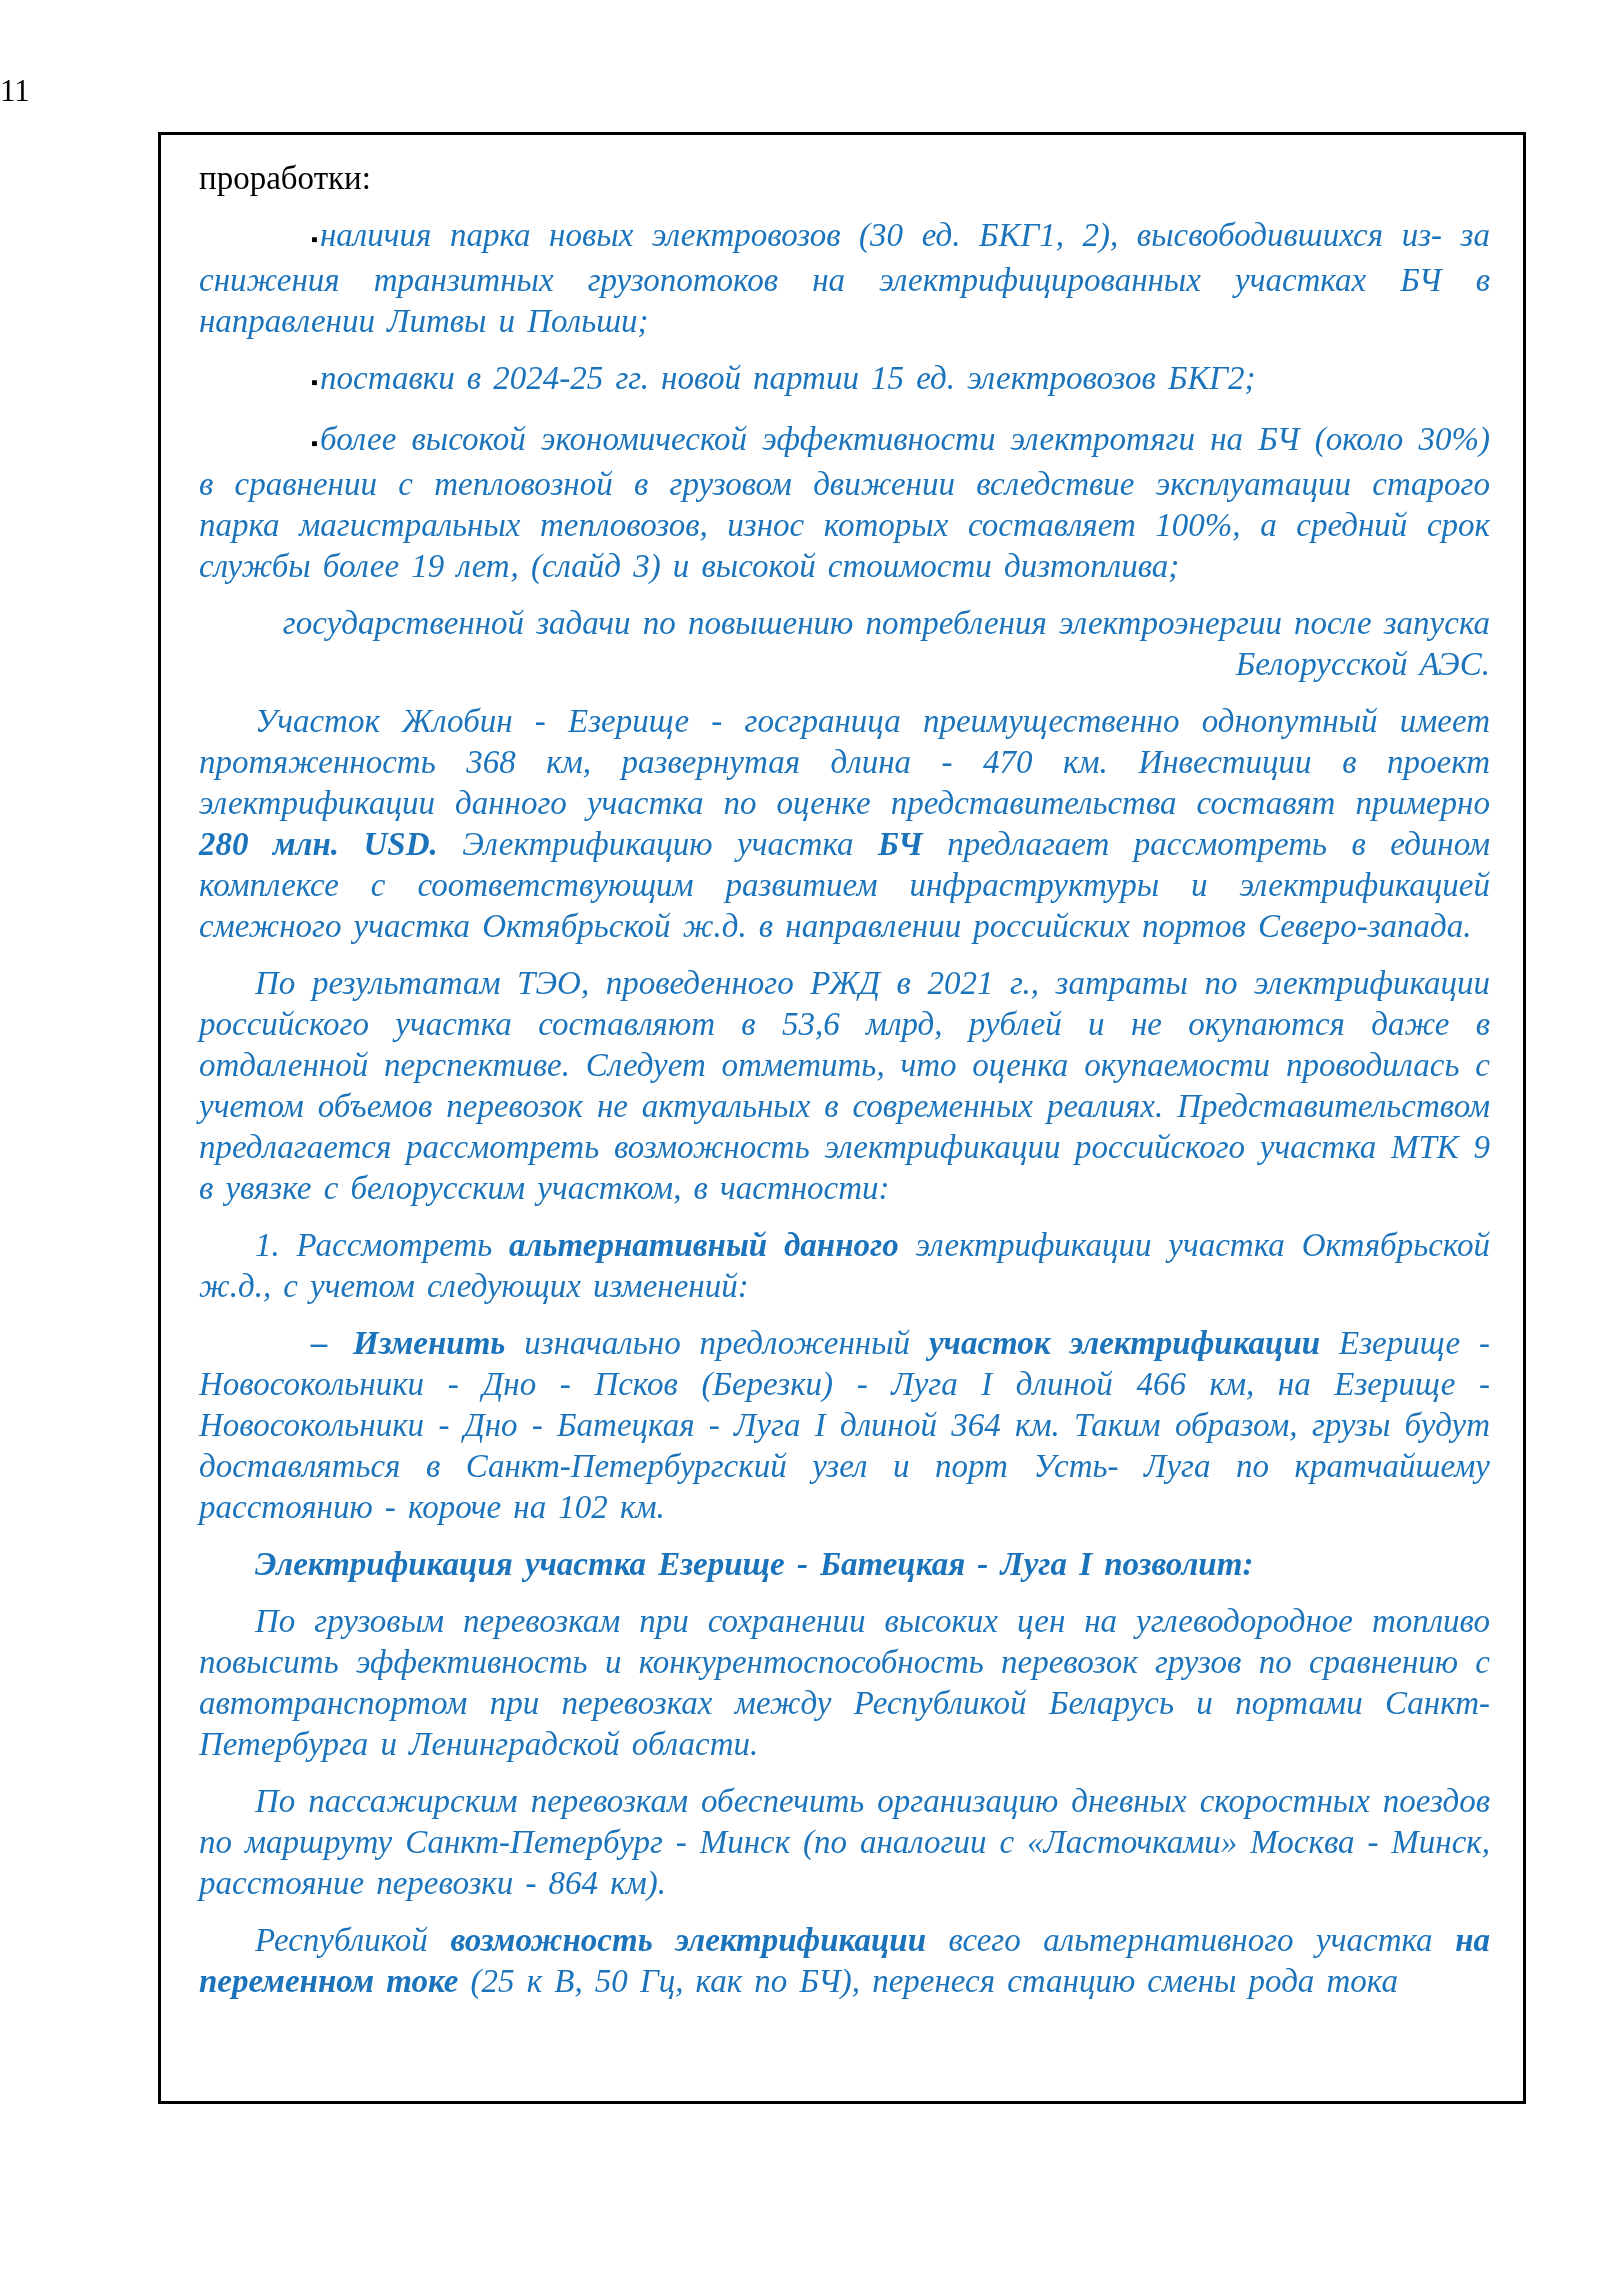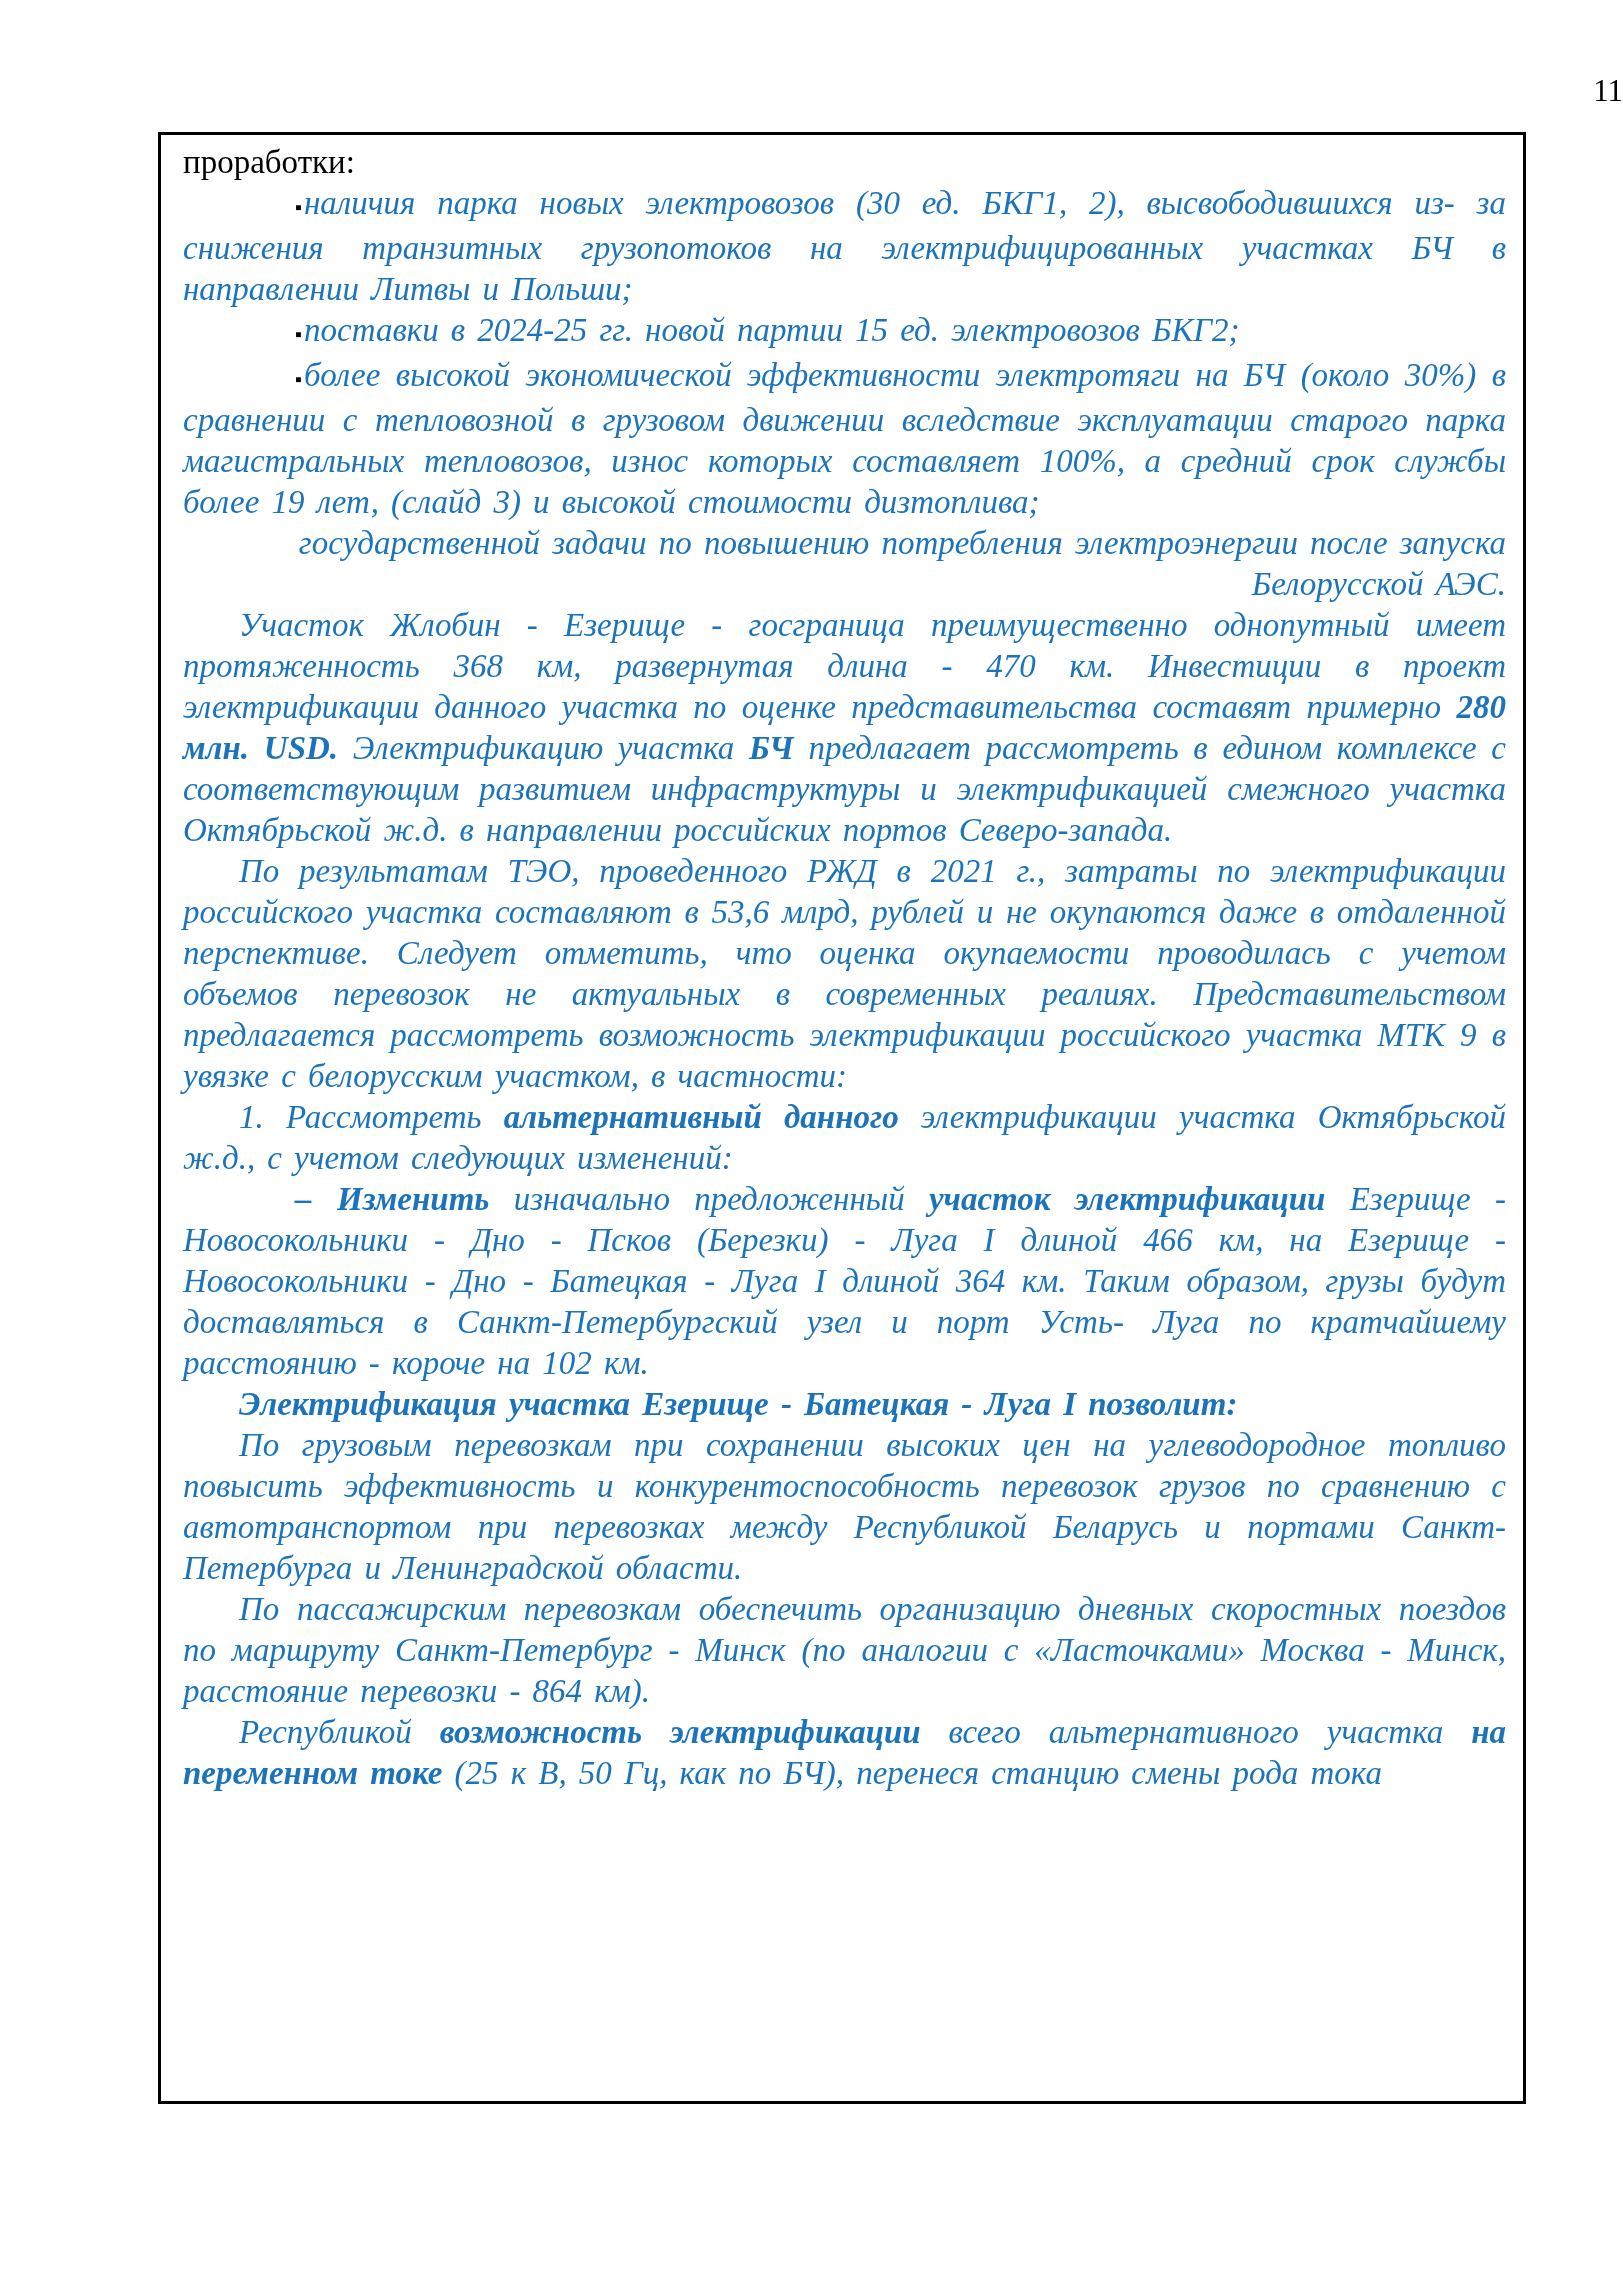--- a/index.html
+++ b/index.html
@@ -12,38 +12,38 @@
     width: 1623px;
     height: 2295px;
     background: var(--page-bg, #ffffff);
     overflow: hidden;
   }
   .page-number {
     position: absolute;
     top: 73px;
     left: 0;
     width: 100%;
-    text-align: right;
+    text-align: left;
     font-size: 31px;
     color: var(--text, #000000);
   }
   .frame {
     position: absolute;
     left: 158px;
     top: 132px;
     width: 1368px;
     height: 1972px;
     border: 3.9px solid var(--border, #000000);
     box-sizing: border-box;
     padding: 6.5px 17px 0 22px;
     overflow: hidden;
     background: var(--page-bg, #ffffff);
   }
   .paras p {
-    margin: 0;
+    margin: 16px;
     font-size: 33px;
     line-height: 41px;
     text-align: justify;
     word-spacing: 3.9px;
     color: var(--text, #000000);
   }
   .paras p.blue {
     color: var(--accent, #1b74bb);
     font-style: italic;
   }

